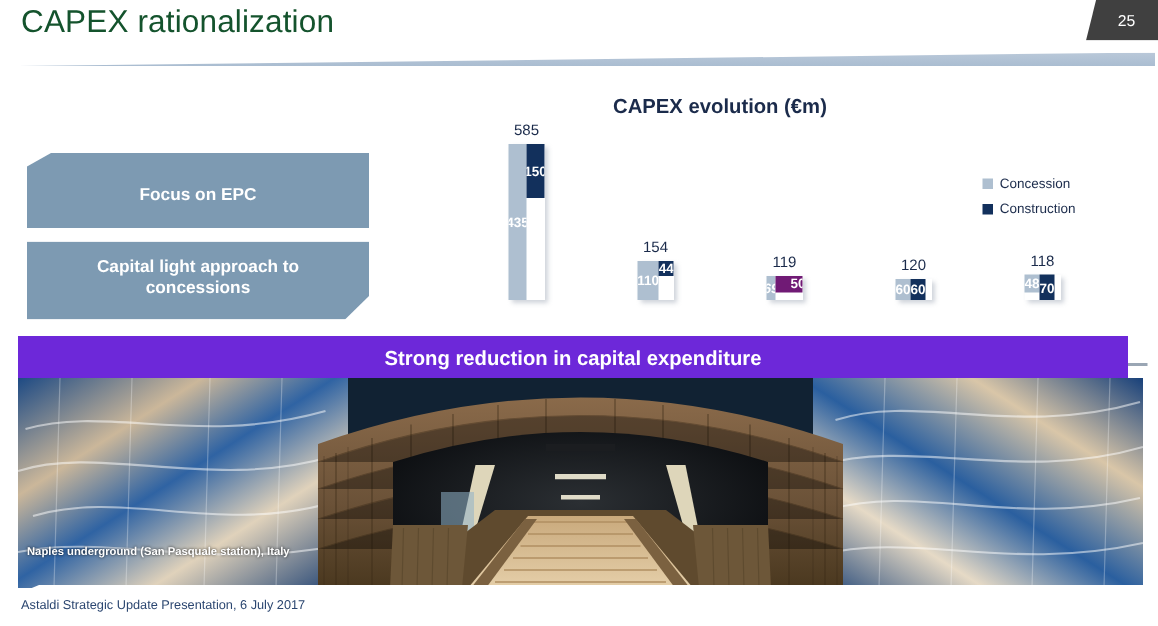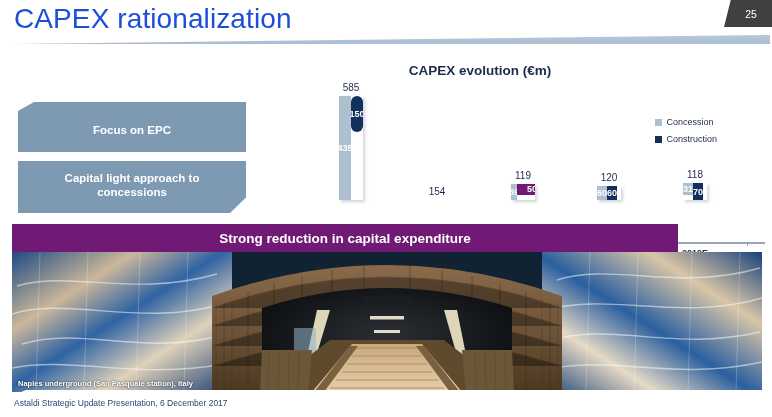--- a/index.html
+++ b/index.html
@@ -25,23 +25,23 @@
 
   
   .header {
     position: absolute;
     left: 0; top: 0;
     width: 772px; height: 38px;
   }
   .slide-title {
     position: absolute;
     left: 14px; top: 3px;
-    font-size: 28px;
+    font-size: 21px;
     font-weight: 400;
-    color: #1d4ed8;
+    color: #14532d;
     letter-spacing: 0.1px;
     white-space: nowrap;
   }
   .page-badge {
     position: absolute;
     right: 0; top: 0;
     width: 48px; height: 27px;
     background: #404040;
     clip-path: polygon(14% 0, 100% 0, 100% 100%, 0 100%);
     color: #ffffff;
@@ -177,42 +177,42 @@
     text-align: center;
     font-size: 9px;
     font-weight: bold;
     color: #1b2b4b;
   }
 
   
   .banner {
     position: absolute;
     left: 12px; top: 224px;
-    width: 666px; height: 28px;
-    background: #701a75;
+    width: 740px; height: 28px;
+    background: #6d28d9;
     color: #ffffff;
     font-size: 13.5px;
     font-weight: bold;
     display: flex;
     align-items: center;
     justify-content: center;
   }
 
   
   .photo {
     position: absolute;
     left: 12px; top: 252px;
     width: 750px; height: 140px;
     overflow: hidden;
     background: #2a4768;
   }
   .photo svg { display: block; }
   .photo-caption {
     position: absolute;
-    left: 6px; bottom: 4px;
+    left: 6px; bottom: 20px;
     font-size: 7.5px;
     font-weight: bold;
     color: #ffffff;
     text-shadow: 0 0 2px rgba(0,0,0,0.9);
     white-space: nowrap;
   }
 
   
   .footer-wedge {
     position: absolute;
@@ -257,44 +257,48 @@
       </div>
     </div>
 
     <div class="plot">
       <div class="axis-line"></div>
       <div id="bars">
           <div class="bar-group" style="left: 30px;">
             <div class="bar-total">585</div>
             <div class="bar-stack">
               <div class="seg seg-concession" style="height: 104.103px; background: rgb(174, 191, 208);">435</div>
-              <div class="seg seg-construction" style="height: 35.8974px; background: rgb(18, 48, 92); border-radius: 17px;">150</div>
+              <div class="seg seg-construction" style="height: 35.8974px; background: rgb(18, 48, 92);">150</div>
             </div>
           </div>
           <div class="bar-group" style="left: 116px;">
             <div class="bar-total">154</div>
+            <div class="bar-stack">
+              <div class="seg seg-concession" style="height: 26.3248px; background: rgb(174, 191, 208);">110</div>
+              <div class="seg seg-construction" style="height: 10.5299px; background: rgb(18, 48, 92);">44</div>
+            </div>
           </div>
           <div class="bar-group" style="left: 202px;">
             <div class="bar-total">119</div>
             <div class="bar-stack">
               <div class="seg seg-concession" style="height: 16.5128px; background: rgb(174, 191, 208); font-style: italic;">69</div>
               <div class="seg seg-construction" style="height: 11.9658px; background: #701a75; padding-left: 12px;">50</div>
             </div>
           </div>
           <div class="bar-group" style="left: 288px;">
             <div class="bar-total">120</div>
             <div class="bar-stack">
               <div class="seg seg-concession" style="height: 14.359px; background: rgb(174, 191, 208);">60</div>
               <div class="seg seg-construction" style="height: 14.359px; background: rgb(18, 48, 92);">60</div>
             </div>
           </div>
           <div class="bar-group" style="left: 374px;">
             <div class="bar-total">118</div>
             <div class="bar-stack">
-              <div class="seg seg-concession" style="height: 11.4872px; background: rgb(174, 191, 208);">31</div>
+              <div class="seg seg-concession" style="height: 11.4872px; background: rgb(174, 191, 208);">48</div>
               <div class="seg seg-construction" style="height: 16.7521px; background: rgb(18, 48, 92);">70</div>
             </div>
           </div>
         </div>
       <div id="ticks">
           <div class="tick" style="left: 24px;"></div>
           <div class="tick" style="left: 110px;"></div>
           <div class="tick" style="left: 196px;"></div>
           <div class="tick" style="left: 282px;"></div>
           <div class="tick" style="left: 368px;"></div>
@@ -437,15 +441,15 @@
         <path d="M204 52 L204 140"></path>
           <path d="M220 46 L220 140"></path>
         <path d="M530 46 L530 140"></path>
           <path d="M546 52 L546 140"></path>
       </g>
     </svg>
     <div class="photo-caption">Naples underground (San Pasquale station), Italy</div>
   </div>
 
   <div class="footer-wedge"></div>
-  <div class="footer-text">Astaldi Strategic Update Presentation, 6 December 2017</div>
+  <div class="footer-text">Astaldi Strategic Update Presentation, 6 July 2017</div>
 
 </div>
 
 </body></html>

